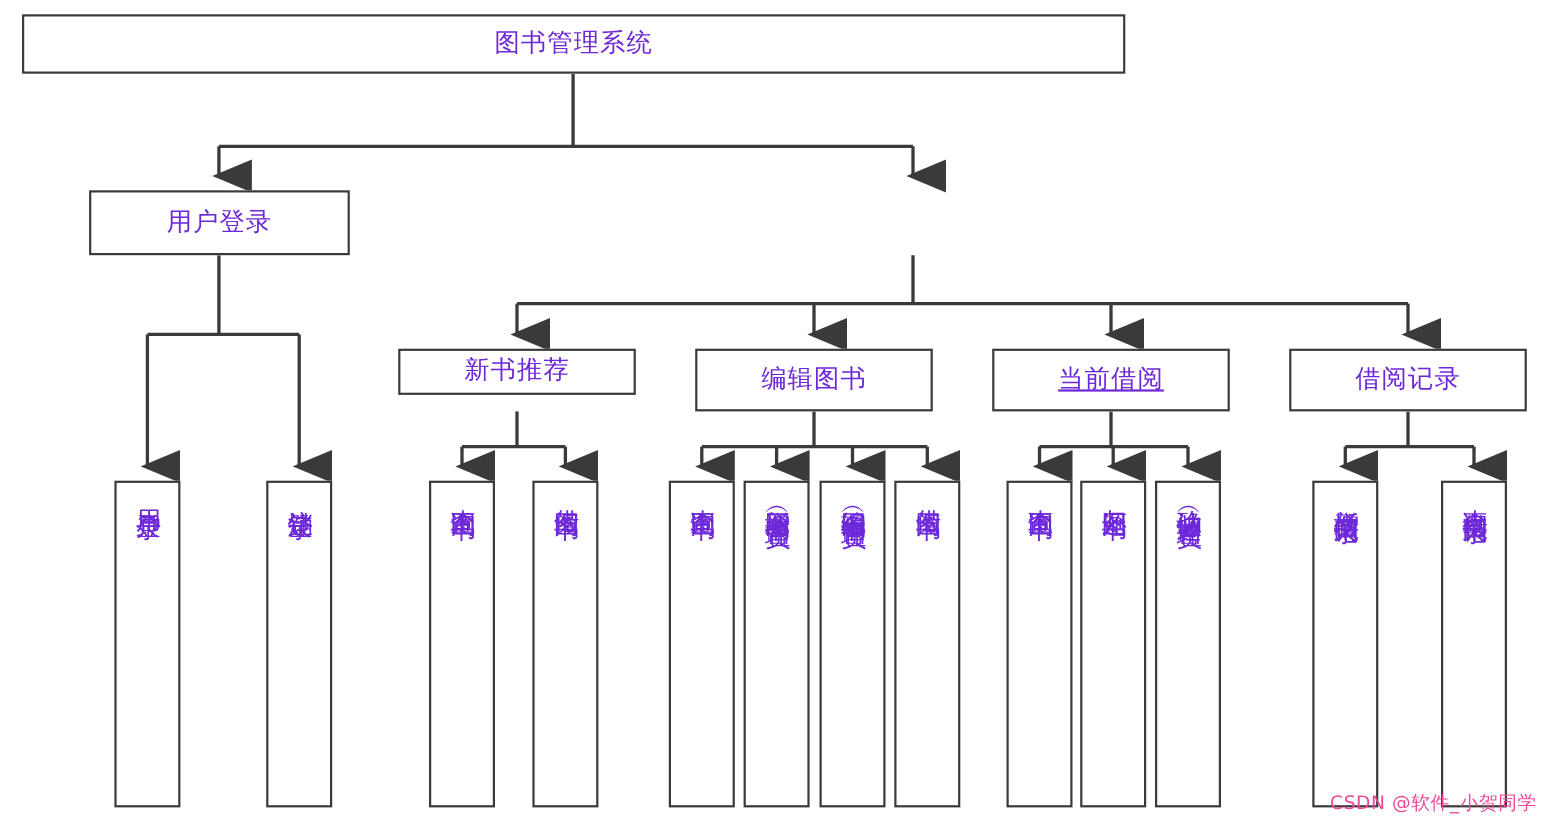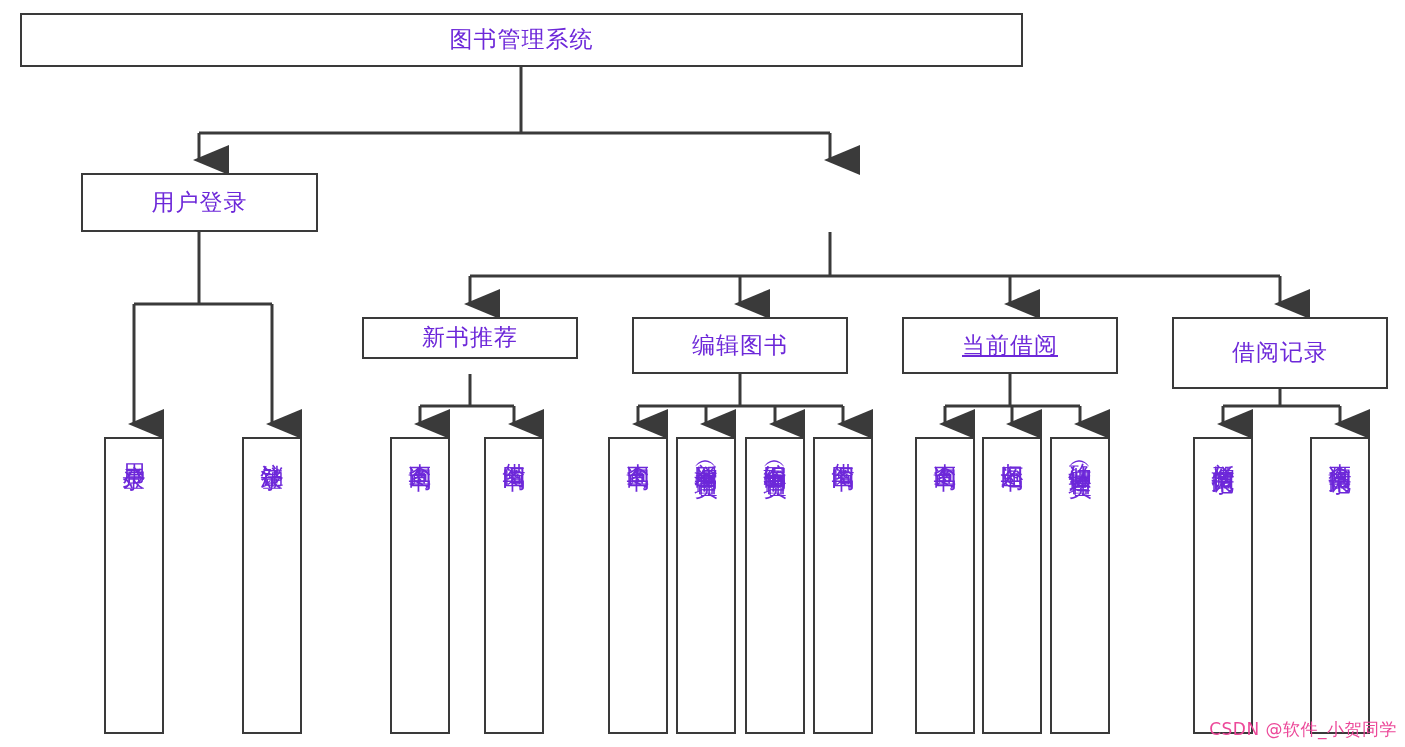--- a/index.html
+++ b/index.html
@@ -136,21 +136,21 @@
   </div>
 
   <div class="node horiz" style="left:632px; top:317px; width:216px; height:57px;">
     <span>编辑图书</span>
   </div>
 
   <div class="node horiz" style="left:902px; top:317px; width:216px; height:57px;text-decoration:underline;">
     <span>当前借阅</span>
   </div>
 
-  <div class="node horiz" style="left:1172px; top:317px; width:216px; height:72px;">
+  <div class="node horiz" style="left:1172px; top:317px; width:216px; height:57px;">
     <span>借阅记录</span>
   </div>
 
   <div class="node vert" style="left:104px; top:437px; width:60px; height:297px;">
     <span class="vtext">用户登录</span>
   </div>
 
   <div class="node vert" style="left:242px; top:437px; width:60px; height:297px;">
     <span class="vtext">注销登录</span>
   </div>

